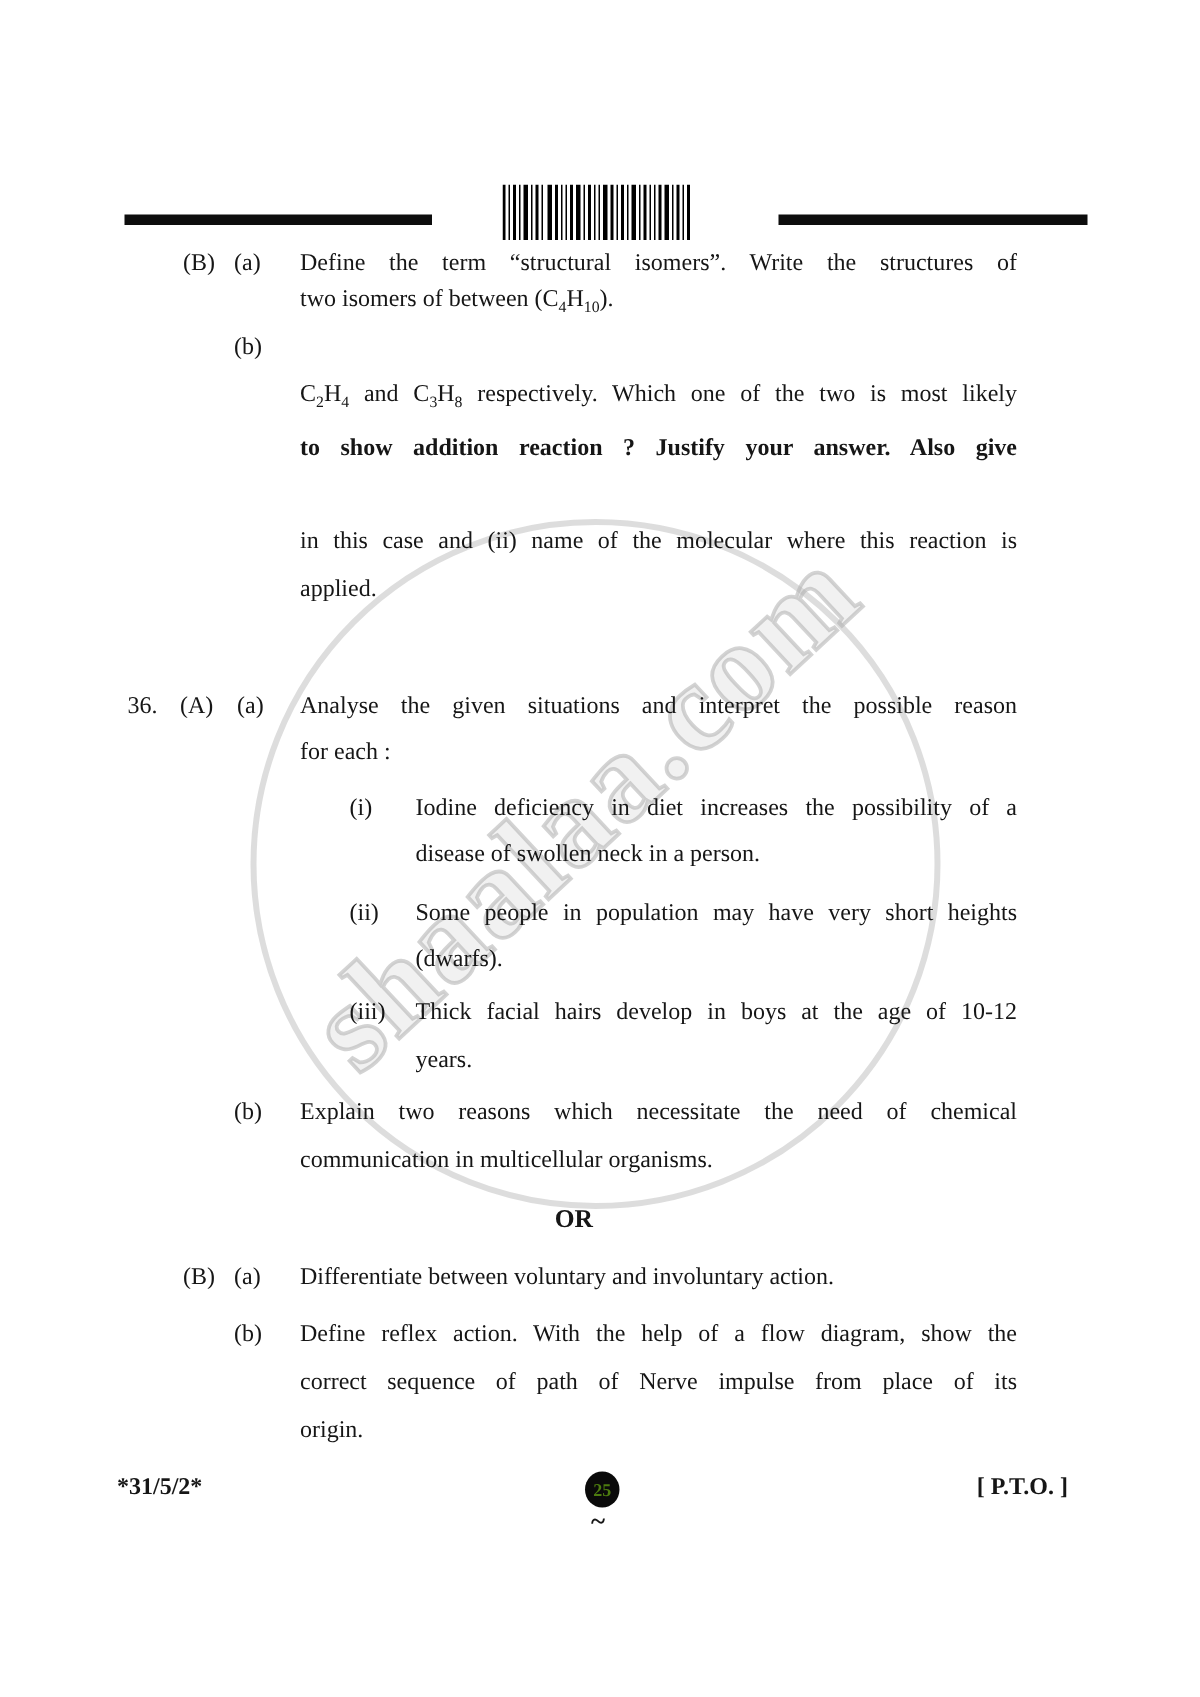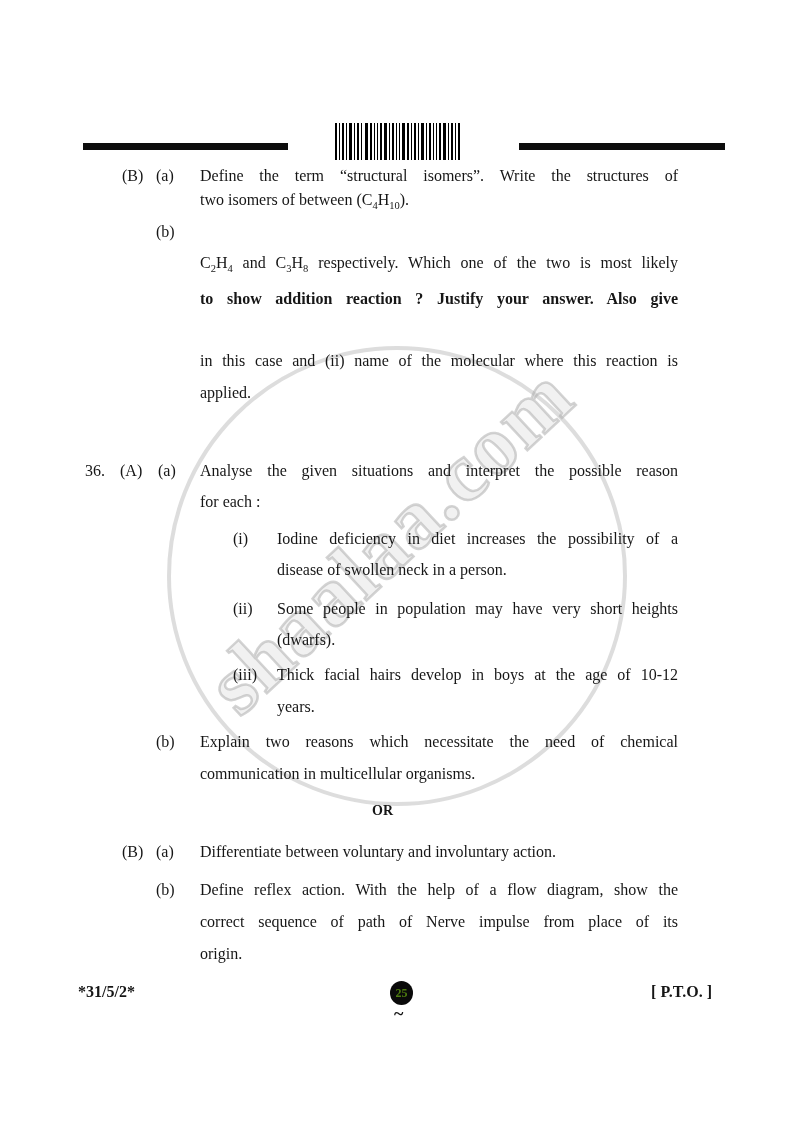--- a/index.html
+++ b/index.html
@@ -25,21 +25,21 @@
   .rule{position:absolute;height:7px;background:#0d0d0d;z-index:1;}
   .rule-left{left:83px;top:143px;width:205px;}
   .rule-right{left:519px;top:143px;width:206px;}
   .barcode{position:absolute;left:335px;top:123px;width:125px;height:37px;z-index:1;}
   
   .ln{position:absolute;z-index:2;font-size:16px;line-height:21px;}
   .just{text-align:justify;text-align-last:justify;}
   .lbl{position:absolute;z-index:2;font-size:16px;line-height:21px;}
   sub{font-size:10.5px;line-height:0;}
   .or{position:absolute;left:85px;top:803px;width:595px;text-align:center;
-      font-weight:bold;font-size:14px;z-index:2;}
+      font-weight:bold;font-size:17px;z-index:2;}
   
   .f-code{position:absolute;left:78px;top:983px;font-weight:bold;font-size:16px;z-index:2;}
   .f-pto{position:absolute;left:600px;top:983px;width:112px;text-align:right;
          font-weight:bold;font-size:16px;z-index:2;}
   .f-page{
     position:absolute;left:390px;top:981px;width:23px;height:24px;background:#0a0a0a;
     border-radius:50%;color:#4d7c0f;font-weight:bold;font-size:12px;
     display:flex;align-items:center;justify-content:center;z-index:2;
   }
   .f-tilde{position:absolute;left:394px;top:1004px;font-size:18px;font-weight:bold;z-index:2;}

